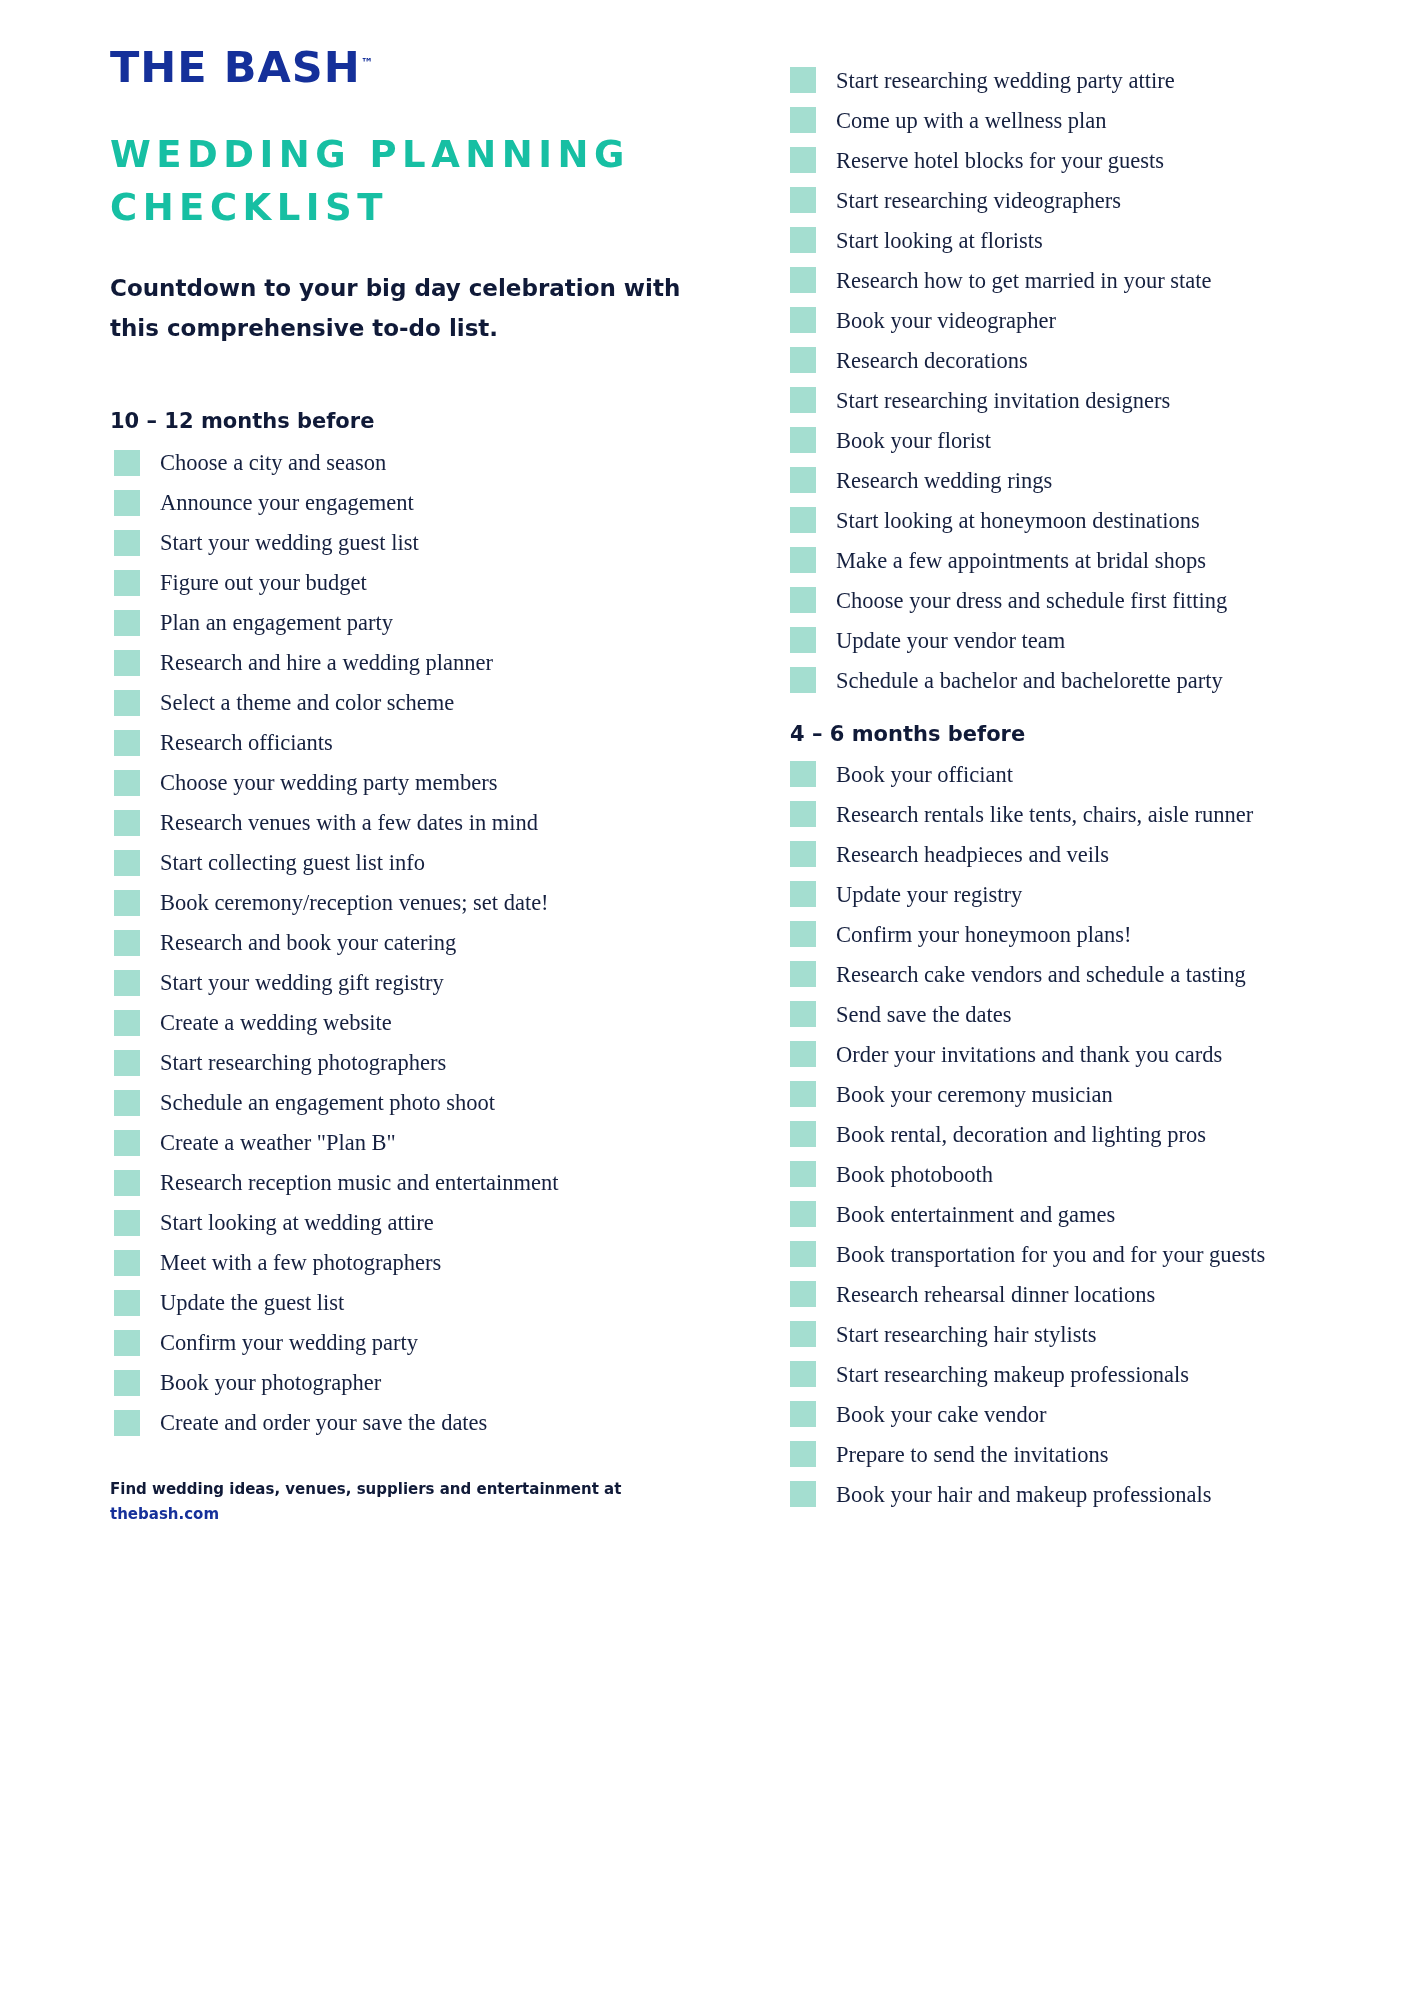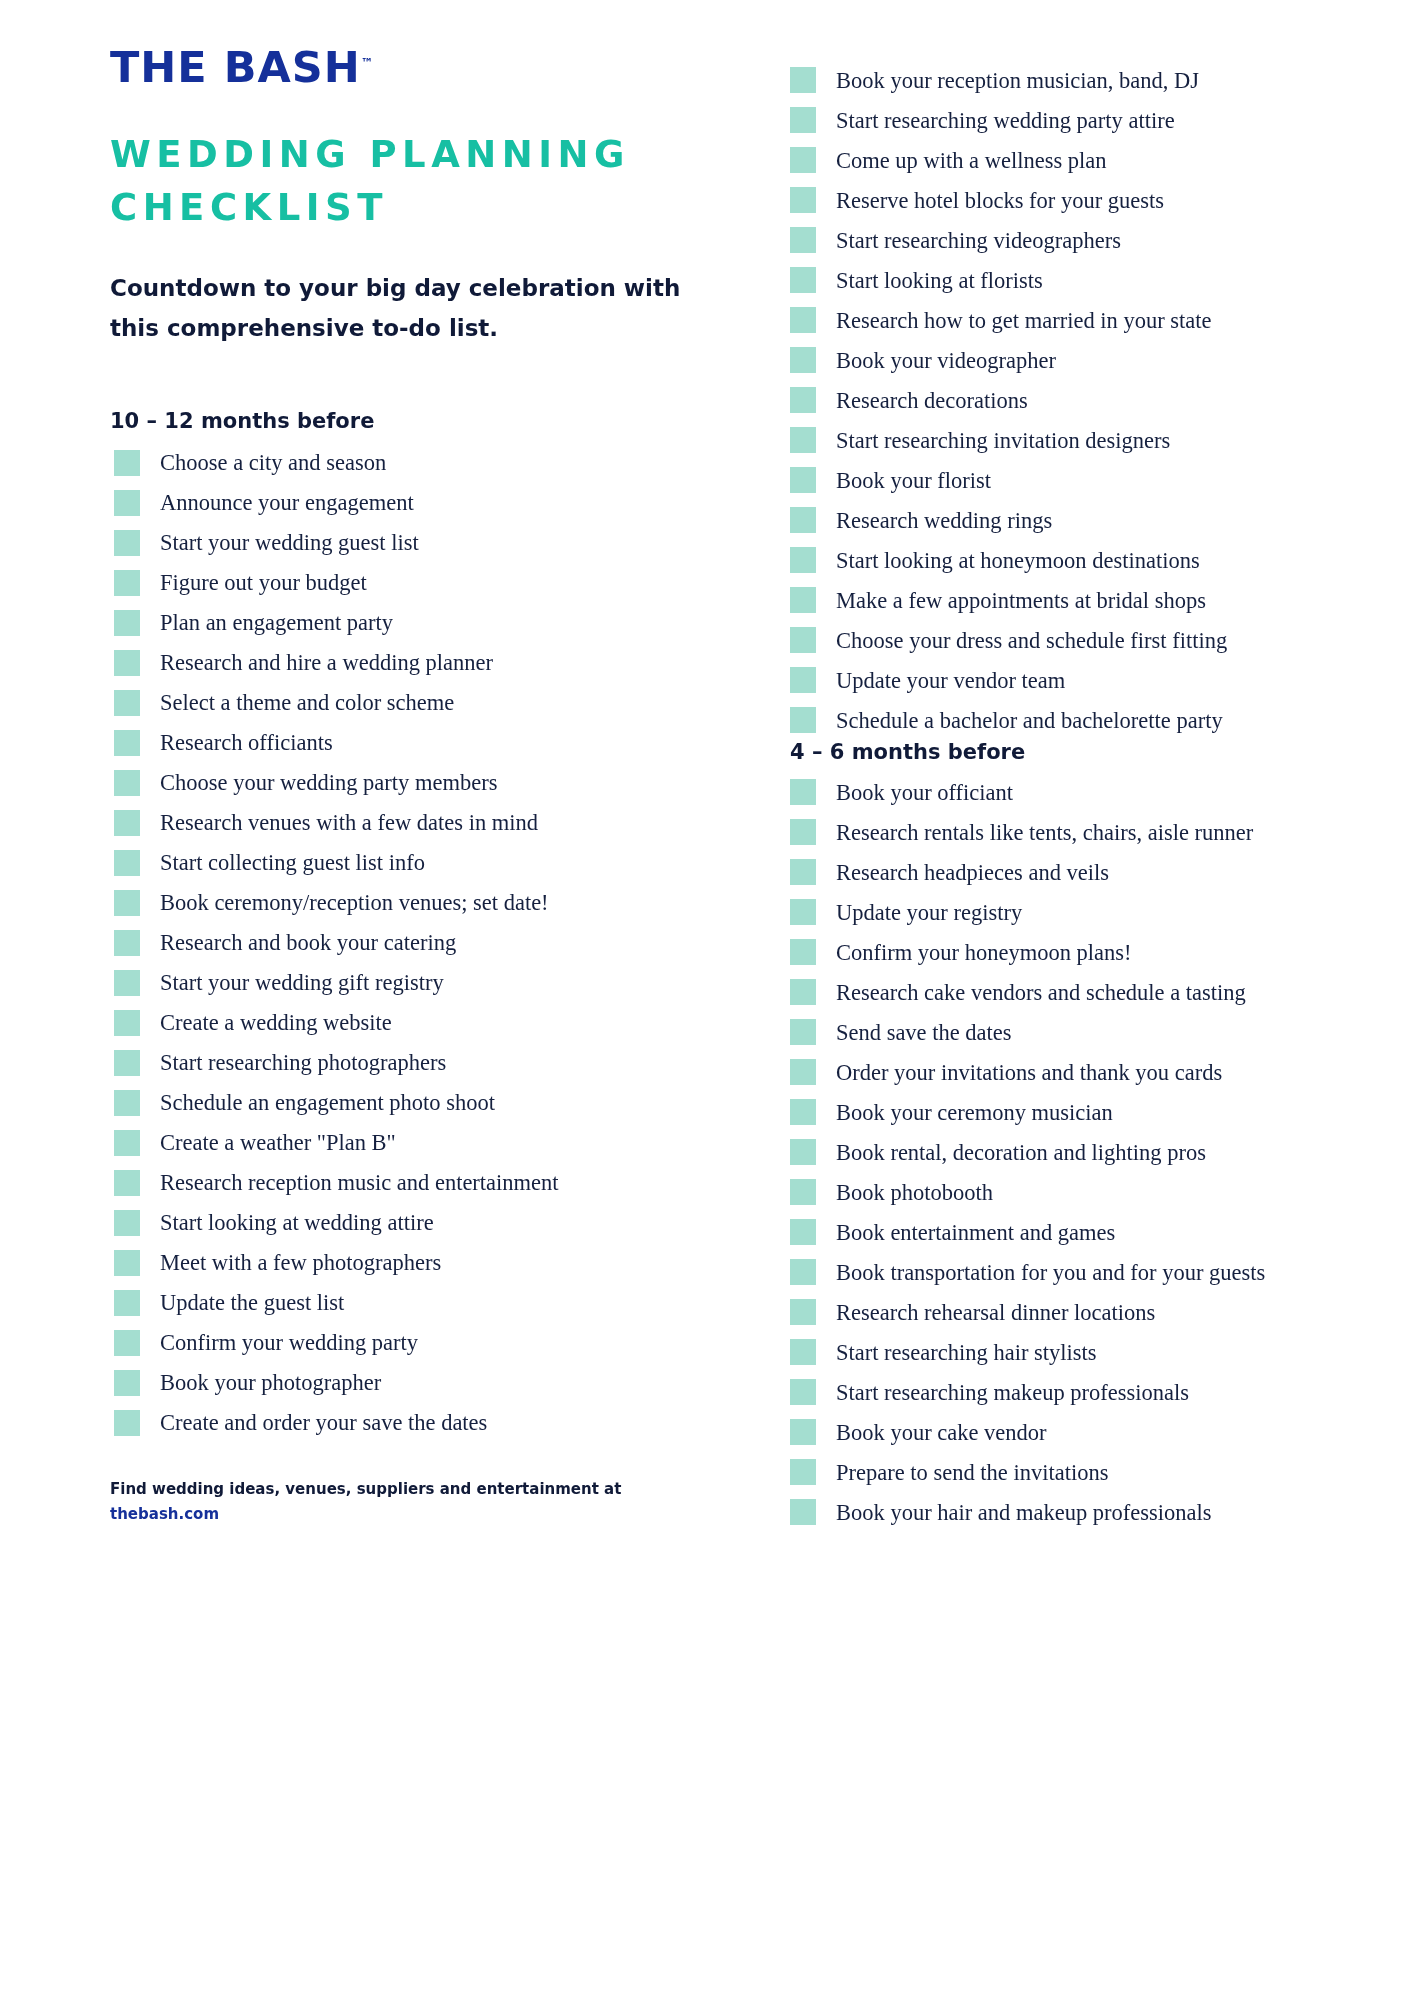--- a/index.html
+++ b/index.html
@@ -81,20 +81,21 @@
     font-family: "DejaVu Sans", sans-serif;
     font-weight: bold;
     font-size: 21px;
     color: #101a38;
     margin: 0 0 10px 0;
   }
   .col-right .section-head {
     margin-bottom: 8px;
   }
   .section-head.spaced {
+    margin-top: 22px;
   }
 
   
   ul.checklist {
     list-style: none;
     margin: 0 0 0 0;
     padding: 0;
   }
   ul.checklist li {
     display: flex;
@@ -254,24 +255,20 @@
       <div class="footer">
         <span>Find wedding ideas, venues, suppliers and entertainment at </span><span class="link">thebash.com</span>
       </div>
     </div>
 
     <div class="col-right">
 
       <ul class="checklist">
         <li>
             <span class="checkbox"></span>
-            <span class="item-label">Book your reception musician, band, DJ</span>
-          </li>
-        <li>
-            <span class="checkbox"></span>
             <span class="item-label">Start researching wedding party attire</span>
           </li>
         <li>
             <span class="checkbox"></span>
             <span class="item-label">Come up with a wellness plan</span>
           </li>
         <li>
             <span class="checkbox"></span>
             <span class="item-label">Reserve hotel blocks for your guests</span>
           </li>

